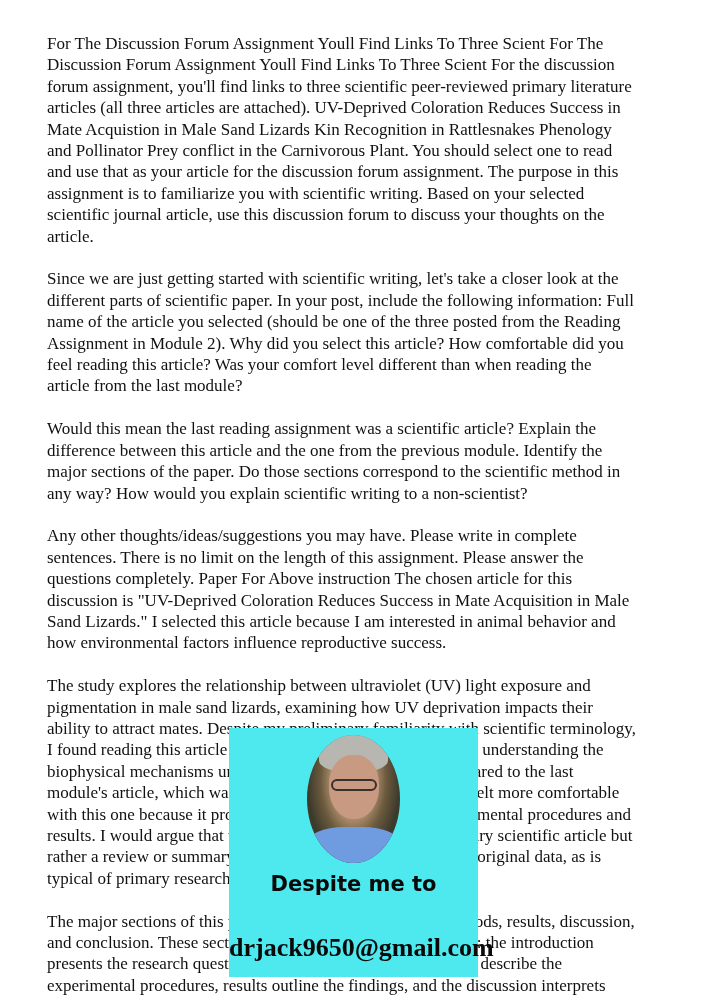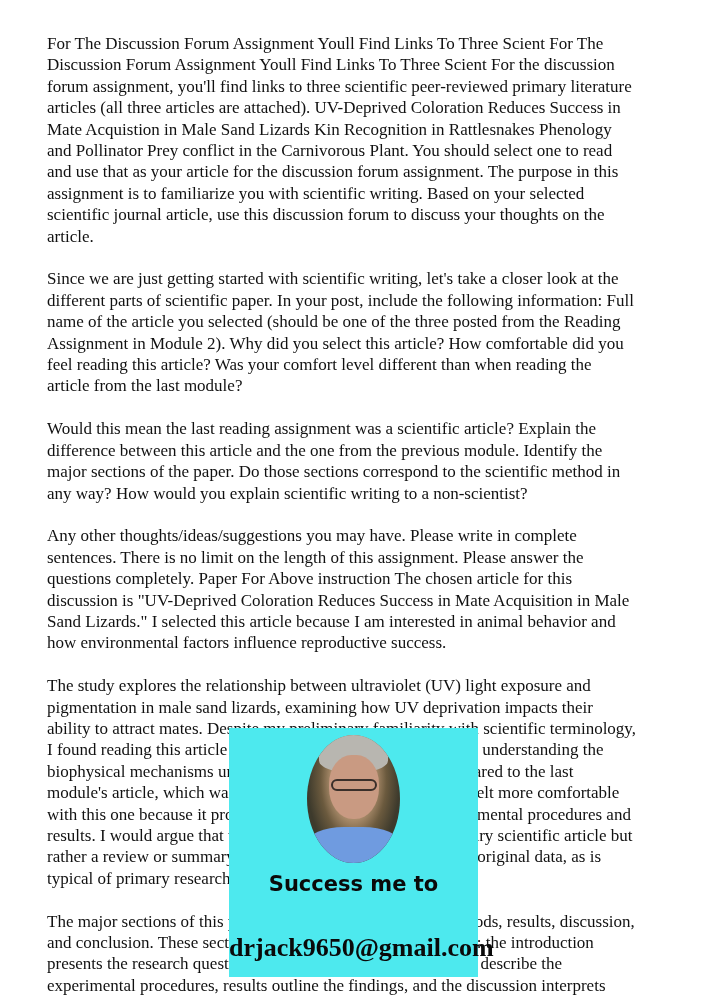--- a/index.html
+++ b/index.html
@@ -48,15 +48,15 @@
   <p>The major sections of this paper include the introduction, methods, results, discussion, and conclusion. These sections align with the scientific method: the introduction presents the research question (hypothesis formation), methods describe the experimental procedures, results outline the findings, and the discussion interprets whether they support the hypothesis. Scientific writing, to a non-scientist, can be explained as a structured way of sharing research findings with others, using clear, precise, and objective language to ensure the</p>
 </div>
 
 <div class="overlay">
   <div class="portrait">
     <div class="hair"></div>
     <div class="face"></div>
     <div class="glasses"></div>
     <div class="shirt"></div>
   </div>
-  <div class="cta l1">Success me to</div>
+  <div class="cta l1">Despite me to</div>
   <div class="email">drjack9650@gmail.com</div>
 </div>
 
 </body></html>

